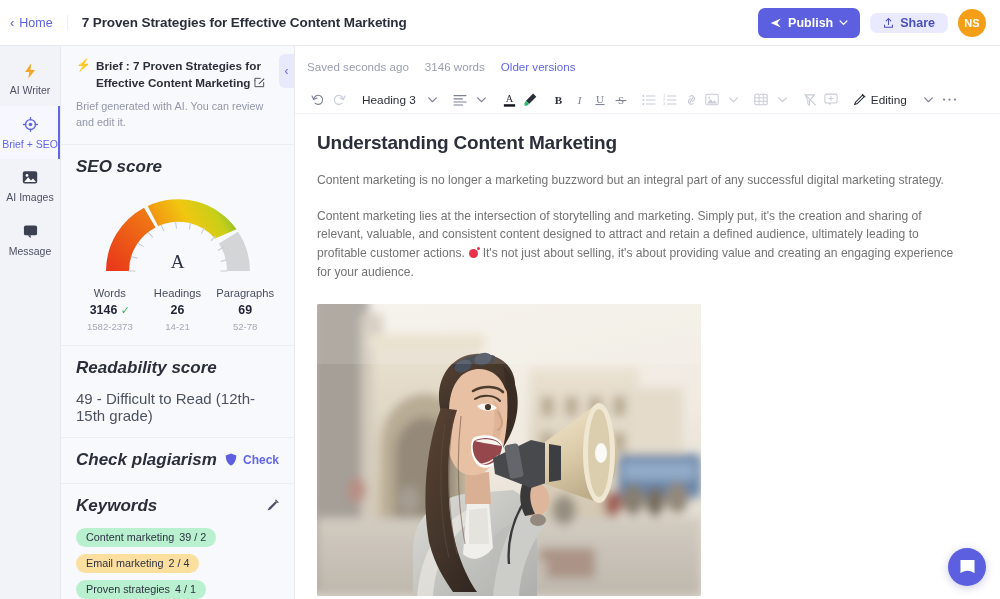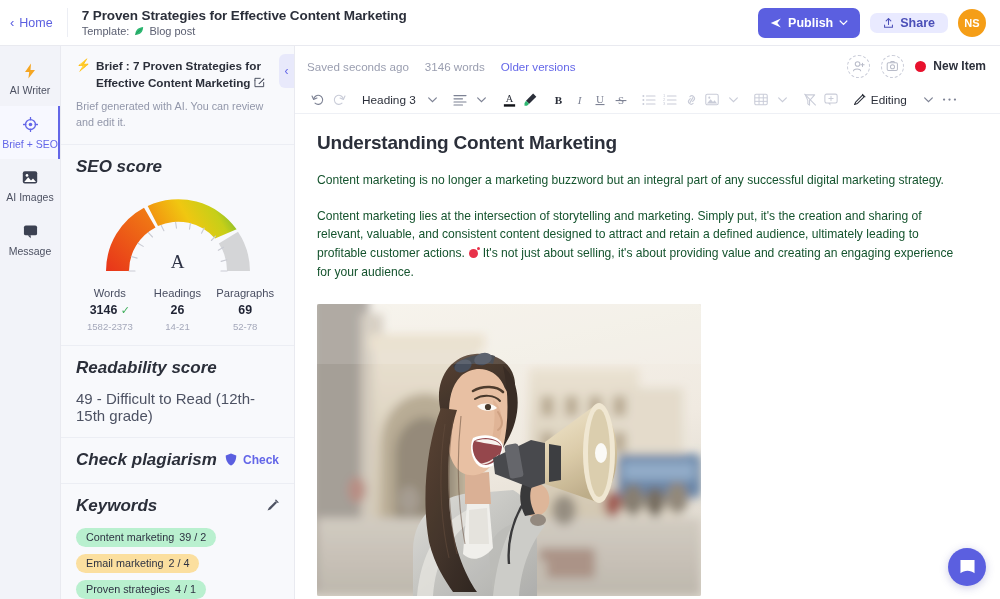--- a/index.html
+++ b/index.html
@@ -158,21 +158,21 @@
   .tb.dim { color: #c9ccd8; }
   .tb.txt { font-size: 11.8px; color: #2b2f3a; padding: 0 6px; min-width: auto; }
   .tb.strong { color: #2b2f3a; }
   .tb.lbl { font-size: 11.8px; color: #2b2f3a; gap: 5px; padding: 0 4px; min-width: auto; }
   .tb-sp { width: 7px; }
 
   
   .doc { flex: 1; overflow: hidden; padding: 18px 0 0 0; }
   .doc-inner { padding: 0 46px 0 22px; }
   .h-main { font-size: 19px; font-weight: bold; color: #2b2f3a; letter-spacing: -0.2px; }
-  .p { font-size: 12.1px; color: #14532d; line-height: 1.55; margin-top: 17px; }
+  .p { font-size: 12.1px; color: #737373; line-height: 1.55; margin-top: 17px; }
   .p .marker {
     display: inline-block; width: 9px; height: 9px; border-radius: 50%;
     background: #e8324a; vertical-align: -1px; margin: 0 1px;
     position: relative;
   }
   .p .marker::after {
     content: ""; position: absolute; right: -2px; top: -2px; width: 3px; height: 3px;
     background: #e8324a; border-radius: 50%;
   }
   .photo {
@@ -196,30 +196,20 @@
 
 <div class="app">
 
   <div class="topbar">
     <div class="home-link">
       <span class="chev">‹</span>
       <span>Home</span>
     </div>
     <div class="title-wrap">
       <div class="doc-title">7 Proven Strategies for Effective Content Marketing</div>
-      <div class="doc-sub">
-        <span class="lbl">Template:</span>
-        <span class="leaf-ico">
-          <svg width="12" height="12" viewBox="0 0 16 16">
-            <path d="M3 13 C3 6, 8 3, 13.5 2.5 C13.5 9, 9.5 13, 3 13 Z" fill="#2eb872"></path>
-            <path d="M3.2 13.4 C5 10, 8 7.5, 11.5 5.6" stroke="#1b8e54" stroke-width="1" fill="none"></path>
-          </svg>
-        </span>
-        <span>Blog post</span>
-      </div>
     </div>
     <div class="topbar-right">
       <button class="btn-publish">
         <span>
           <svg width="12" height="12" viewBox="0 0 16 16">
               <path d="M1 8 L14.5 2 L9.8 8 L14.5 14 Z" fill="#ffffff"></path>
             </svg>
         </span>
         <span>Publish</span>
         <span>
@@ -417,40 +407,20 @@
       </div>
     </div>
 
     <div class="main">
 
       <div class="main-head">
         <span class="saved">Saved seconds ago</span>
         <span class="wordcount">3146 words</span>
         <span class="older">Older versions</span>
 
-        <div class="main-head-right">
-          <div class="dash-circle">
-            <svg width="13" height="13" viewBox="0 0 14 14">
-              <circle cx="6" cy="4.3" r="2.5" stroke="#b9bcc9" stroke-width="1.1" fill="none"></circle>
-              <path d="M1.6 12 C1.6 8.8, 9.4 8.8, 9.4 12" stroke="#b9bcc9" stroke-width="1.1" fill="none"></path>
-              <path d="M11.3 3.4 L11.3 7 M9.5 5.2 L13.1 5.2" stroke="#b9bcc9" stroke-width="1.1" stroke-linecap="round"></path>
-            </svg>
-          </div>
-          <div class="dash-circle">
-            <svg width="13" height="13" viewBox="0 0 14 14">
-              <rect x="1.3" y="3" width="11" height="8.4" rx="1.4" stroke="#b9bcc9" stroke-width="1.1" fill="none"></rect>
-              <path d="M4.6 3 L5.5 1.5 L8.5 1.5 L9.4 3" stroke="#b9bcc9" stroke-width="1.1" fill="none"></path>
-              <circle cx="7" cy="7.2" r="2.2" stroke="#b9bcc9" stroke-width="1.1" fill="none"></circle>
-            </svg>
-          </div>
-          <div class="new-item">
-            <span class="reddot"></span>
-            <span>New Item</span>
-          </div>
-        </div>
       </div>
 
       <div class="toolbar">
         <div class="tb">
           <svg width="14" height="14" viewBox="0 0 16 16">
               <path d="M3 7 A5.2 5.2 0 1 1 4.6 11.6" stroke="#7d8294" stroke-width="1.3" fill="none" stroke-linecap="round"></path>
               <path d="M1.2 3.4 L2.9 7.3 L6.8 5.8" stroke="#7d8294" stroke-width="1.3" fill="none" stroke-linecap="round" stroke-linejoin="round"></path>
             </svg>
         </div>
         <div class="tb dim">

